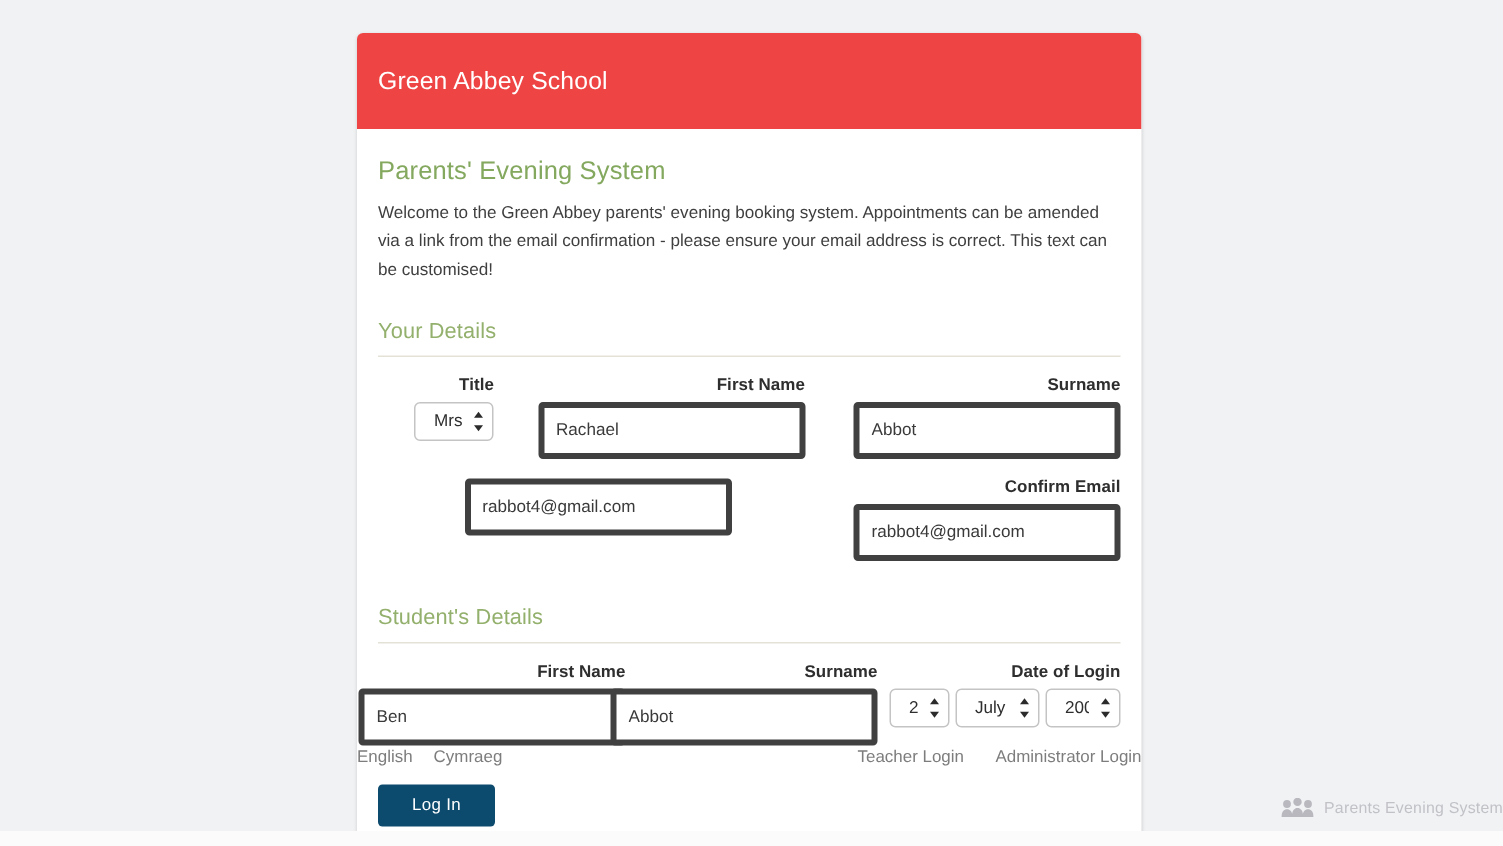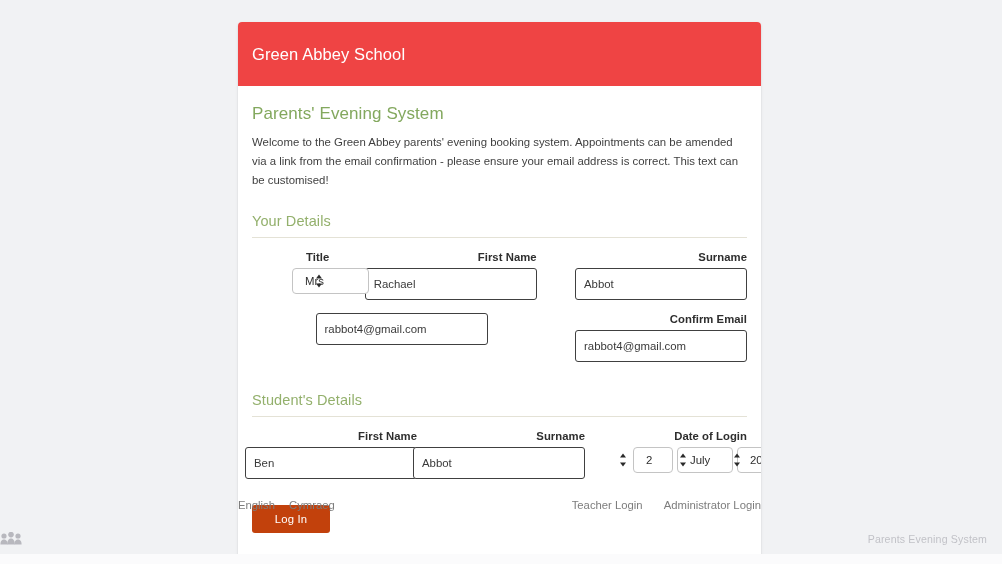--- a/index.html
+++ b/index.html
@@ -86,21 +86,21 @@
   label.field-label {
     font-size: 11.3px;
     font-weight: 700;
     color: #2e2e2e;
     margin-bottom: 5px;
     letter-spacing: 0.05px;
   }
 
   input.text-input {
     height: 26px;
-    border: 1px solid #404040;
+    border: 4px solid #404040;
     border-radius: 3px;
     padding: 15px 8px;
     font-family: "Liberation Sans", sans-serif;
     font-size: 11.4px;
     color: #3a3a3a;
     background: #fff;
     outline: none;
   }
 
   
@@ -114,21 +114,20 @@
     height: 26px;
     width: 100%;
     border: 1px solid #c4c4c4;
     border-radius: 4px;
     padding: 0 20px 0 12px;
     font-family: "Liberation Sans", sans-serif;
     font-size: 11.4px;
     color: #2e2e2e;
     background: #ffffff;
     outline: none;
-    margin-left: 40px;
   }
   .stepper {
     position: absolute;
     right: 6px;
     top: 50%;
     transform: translateY(-50%);
     width: 7px;
     height: 13px;
     pointer-events: none;
   }
@@ -147,21 +146,21 @@
   .stepper:after {
     bottom: 0;
     border-top: 4.5px solid #2b2b2b;
   }
 
   
   .btn-login {
     margin-top: 26px;
     width: 78px;
     height: 28px;
-    background: #c2410c;
+    background: #0c4a6e;
     border: none;
     border-radius: 3px;
     color: #ffffff;
     font-family: "Liberation Sans", sans-serif;
     font-size: 11.3px;
     cursor: pointer;
     letter-spacing: 0.2px;
   }
 
   
@@ -175,24 +174,24 @@
     font-size: 11.3px;
   }
   .links-group { display: flex; gap: 14px; }
   .footer-links a {
     color: #7d7d7d;
     text-decoration: none;
   }
 
   .brand {
     position: absolute;
-    left: 0; right: 15px;
+    left: 0; right: 0;
     top: 532px;
     display: flex;
-    justify-content: space-between;
+    justify-content: flex-end;
     align-items: center;
     gap: 7px;
     opacity: 0.55;
   }
   .brand-text {
     font-size: 10.6px;
     color: #9a9aa2;
     letter-spacing: 0.15px;
   }
 

